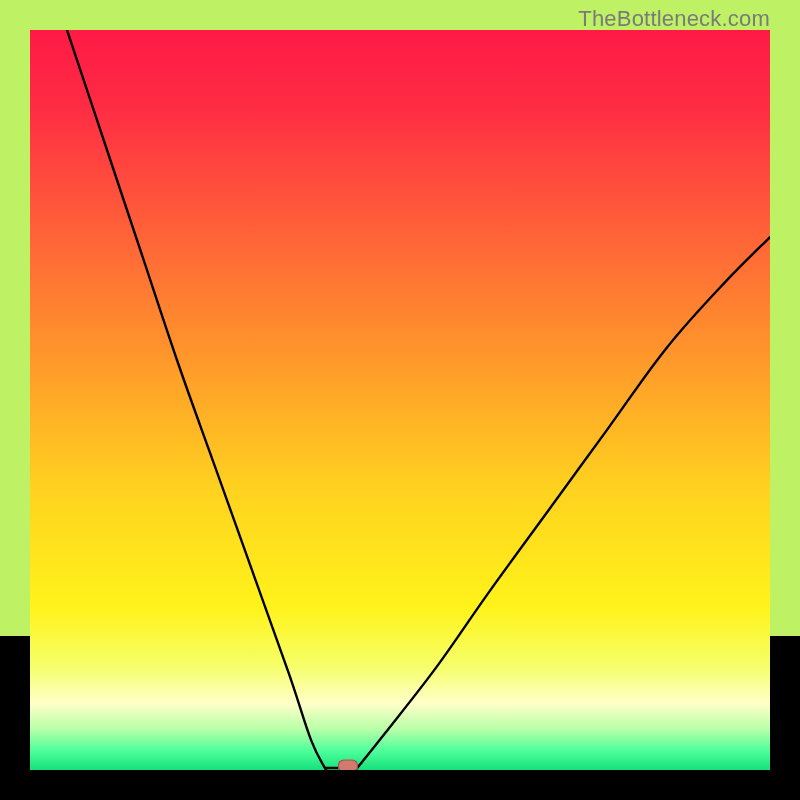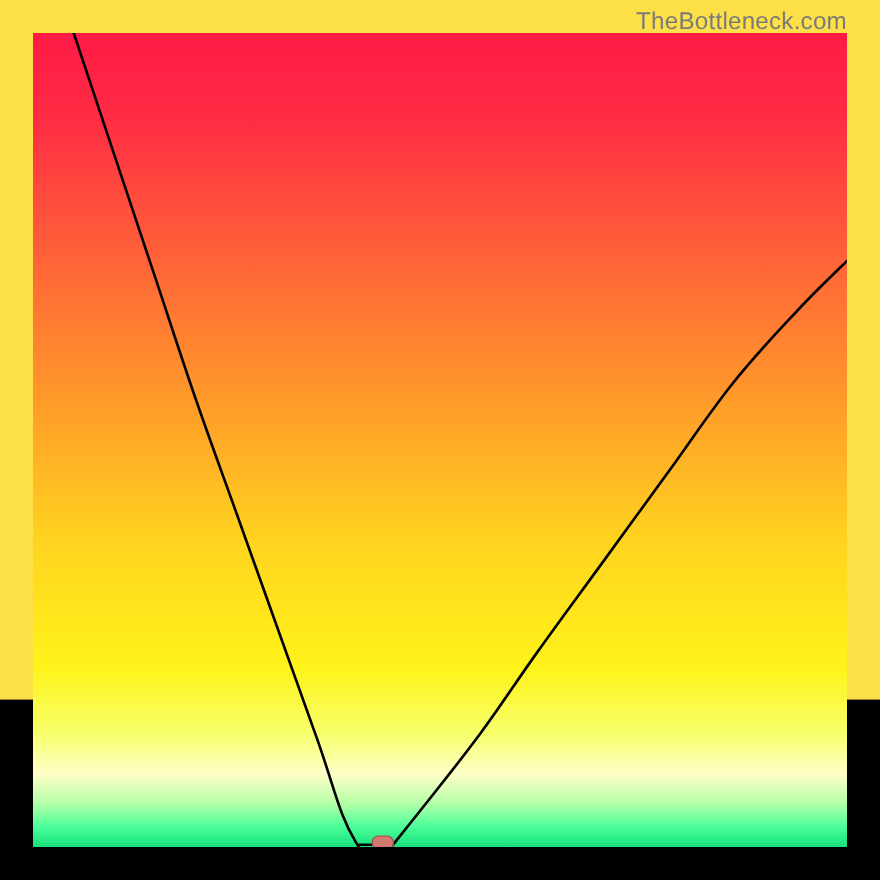--- a/index.html
+++ b/index.html
@@ -10,21 +10,21 @@
     background: #000;
     overflow: hidden;
     font-family: Arial, Helvetica, sans-serif;
   }
   .frame {
     position: absolute;
     left: 0;
     top: 0;
     width: 800px;
     height: 636px;
-    background: #fde047;
+    background: #bef264;
   }
   .plot-area {
     position: absolute;
     left: 30px;
     top: 30px;
     width: 740px;
     height: 740px;
     overflow: hidden;
   }
   .gradient {

